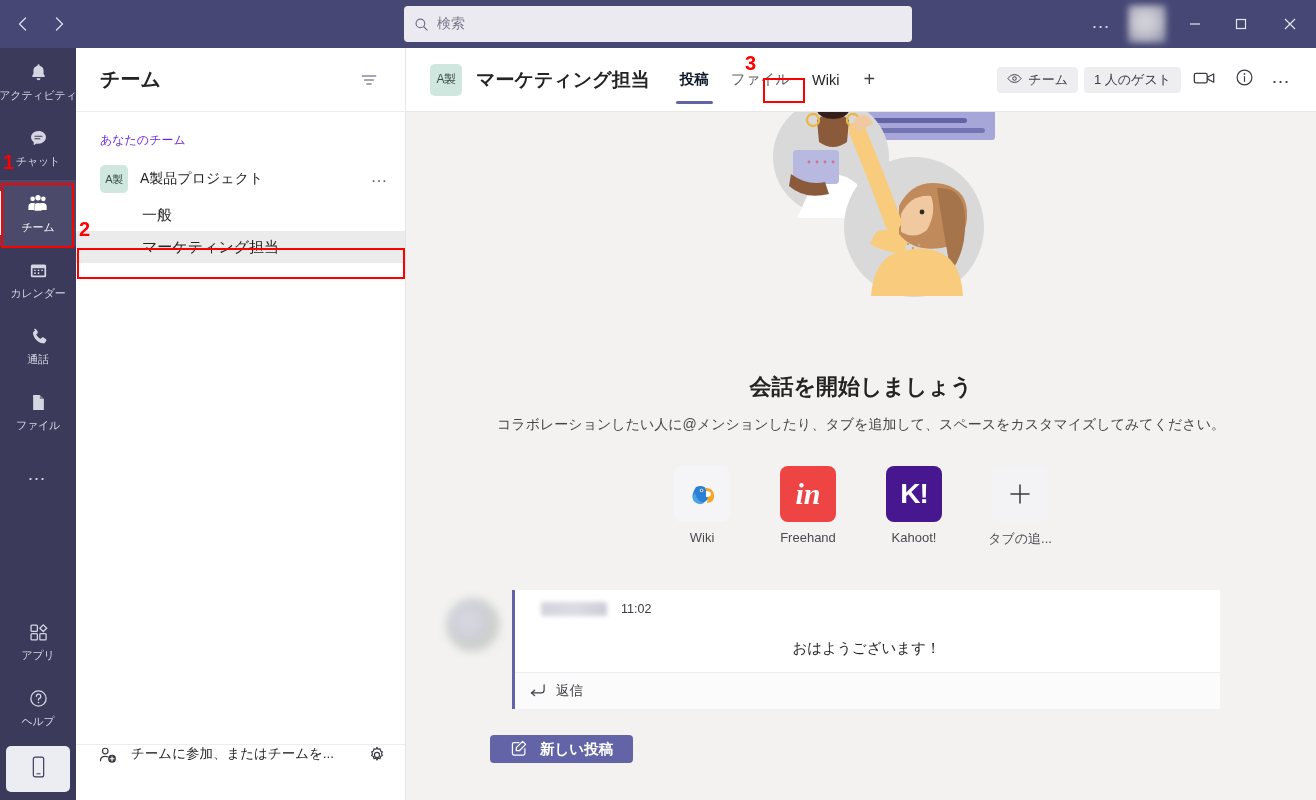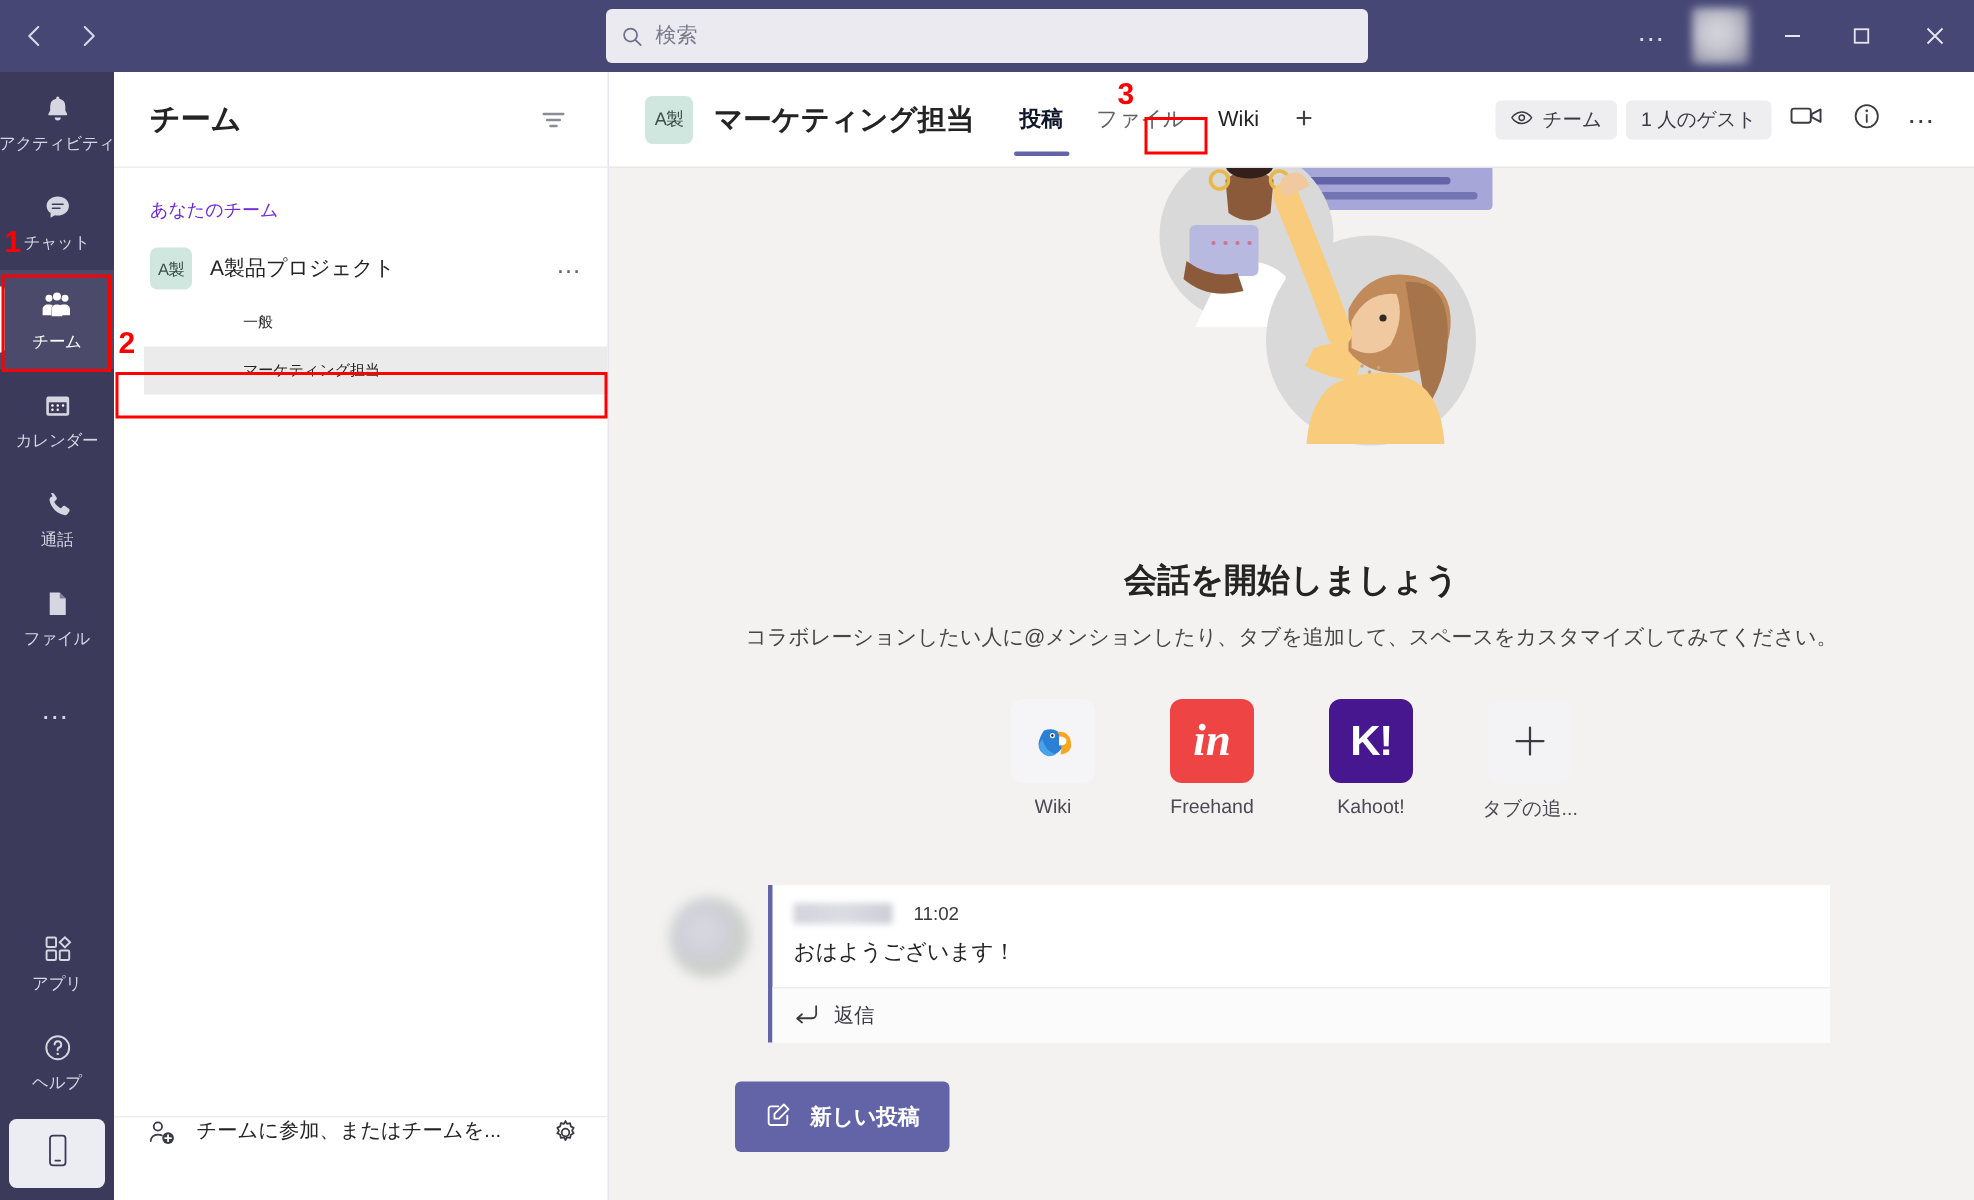--- a/index.html
+++ b/index.html
@@ -105,21 +105,21 @@
   }
   .team-avatar {
     width: 28px; height: 28px; flex: 0 0 28px; border-radius: 5px;
     background: #cfe7df; color: #3d4f4a; font-size: 11px;
     display: flex; align-items: center; justify-content: center; letter-spacing: -.5px;
   }
   .team-name { font-size: 14px; color: #252424; flex: 1 1 auto; }
   .team-more { color: #616064; font-size: 17px; letter-spacing: 1.5px; line-height: 1; padding-bottom: 6px; }
   .chan-row {
     height: 32px; display: flex; align-items: center;
-    padding-left: 66px; font-size: 10px; color: #252424; margin-left: 20px;
+    padding-left: 66px; font-size: 15px; color: #252424;
   }
   .chan-row.selected { background: #ebebeb; }
   .tp-foot {
     flex: 0 0 56px; border-top: 1px solid #ededf0;
     display: flex; align-items: flex-start; padding: 0 18px 0 22px; gap: 12px;
   }
   .tp-foot .jf-ico { color: #3a3a42; display: flex; }
   .tp-foot .jf-lb { font-size: 13.5px; color: #252424; flex: 1 1 auto; }
   .tp-foot .jf-gear { color: #3a3a42; display: flex; }
 
@@ -172,38 +172,38 @@
 
   
   .msg-wrap { display: flex; margin: 42px 96px 0 40px; align-items: flex-start; }
   .msg-avatar {
     width: 54px; height: 54px; flex: 0 0 54px; border-radius: 50%; margin-top: 8px; margin-right: 12px;
     background: radial-gradient(circle at 42% 42%, #d7d7e1 0%, #cdcdd9 34%, #c6ccc4 60%, #dcdcde 85%, #f0eff0 100%);
     filter: blur(4px); opacity: .9;
   }
   .msg-card { flex: 1 1 auto; background: #ffffff; border-left: 3px solid #6264a7; }
   .msg-body { padding: 12px 16px 14px 14px; }
-  .msg-meta { display: flex; align-items: center; gap: 14px; }
+  .msg-meta { display: flex; align-items: center; gap: 14px; margin-left: 12px; }
   .msg-sender {
     width: 66px; height: 14px; border-radius: 2px;
     background: linear-gradient(90deg, #d3d3dc, #dcdce3, #cdcdd7);
     filter: blur(2.2px);
   }
   .msg-time { font-size: 12.5px; color: #3b3a42; }
-  .msg-text { font-size: 14.5px; color: #252424; margin-top: 9px; }
+  .msg-text { font-size: 14.5px; color: #252424; margin-top: 23px; text-align: center; }
   .msg-reply {
     border-top: 1px solid #edecee; background: #fbfbfc;
     display: flex; align-items: center; gap: 10px; padding: 9px 16px 9px 14px;
     font-size: 13.5px; color: #3b3a42;
   }
   .newpost-wrap { margin: 26px 0 0 84px; }
   .newpost {
     display: inline-flex; align-items: center; gap: 12px;
     background: #6264a7; color: #ffffff; border-radius: 4px;
-    height: 47px; padding: 0 20px; font-size: 14.5px; font-weight: bold;
+    height: 28px; padding: 0 20px; font-size: 14.5px; font-weight: bold;
   }
 
   
   .anno-box { position: absolute; border: 2px solid #ff0000; pointer-events: none; z-index: 60; }
   .anno-num {
     position: absolute; color: #ff0000; font-weight: bold; font-size: 20px;
     font-family: "Liberation Sans", sans-serif; z-index: 61; line-height: 1;
   }
 </style>
 </head>

